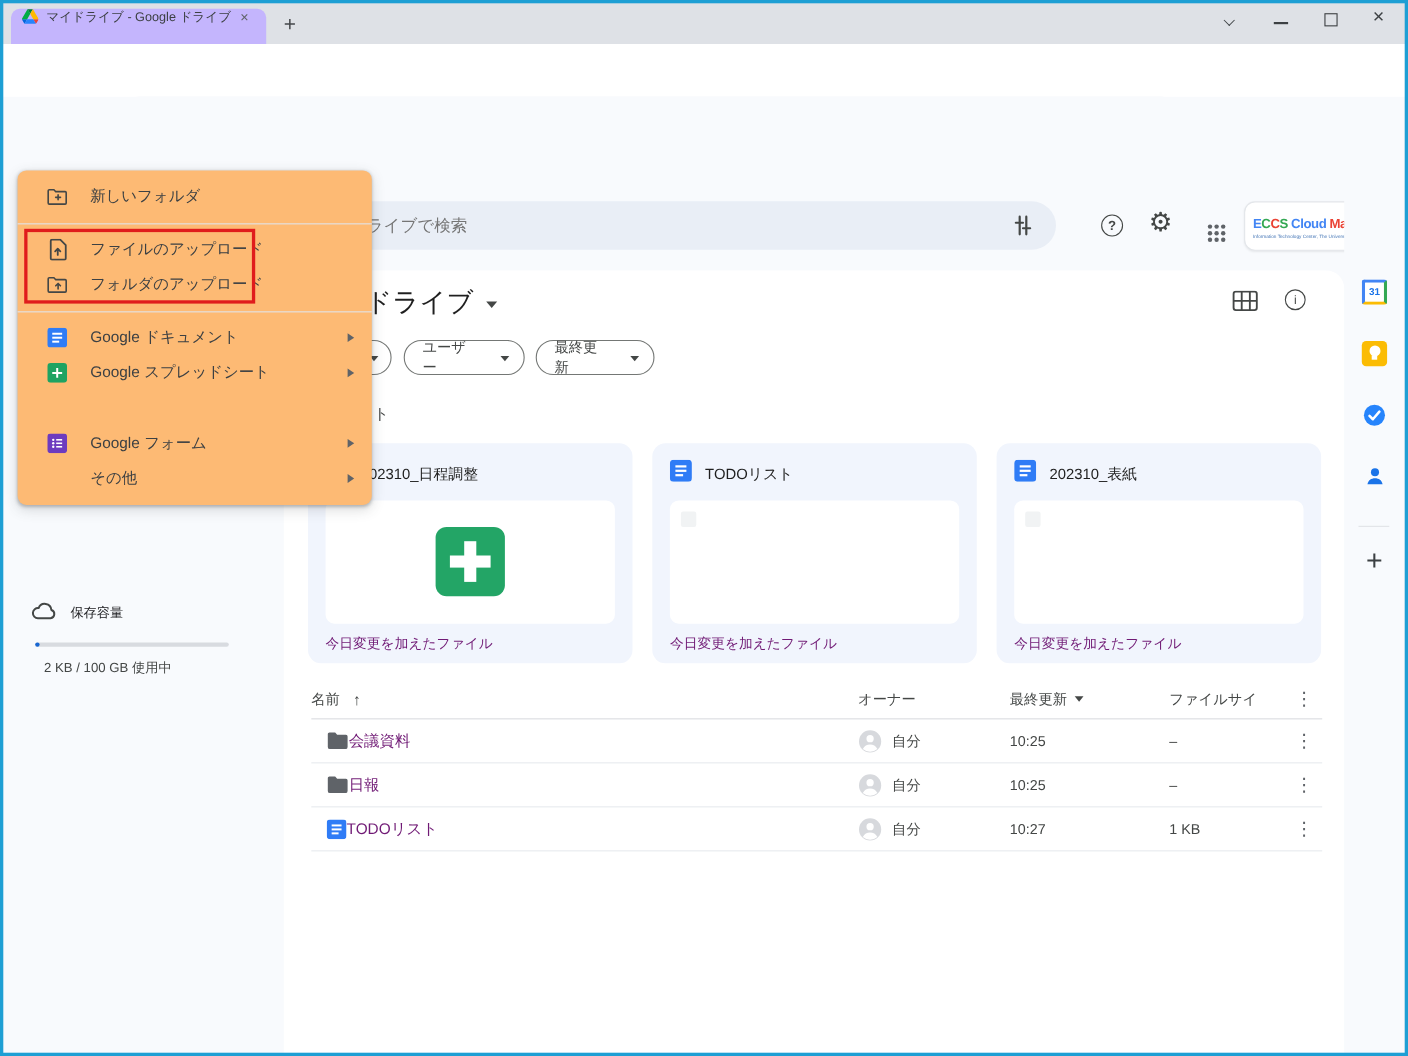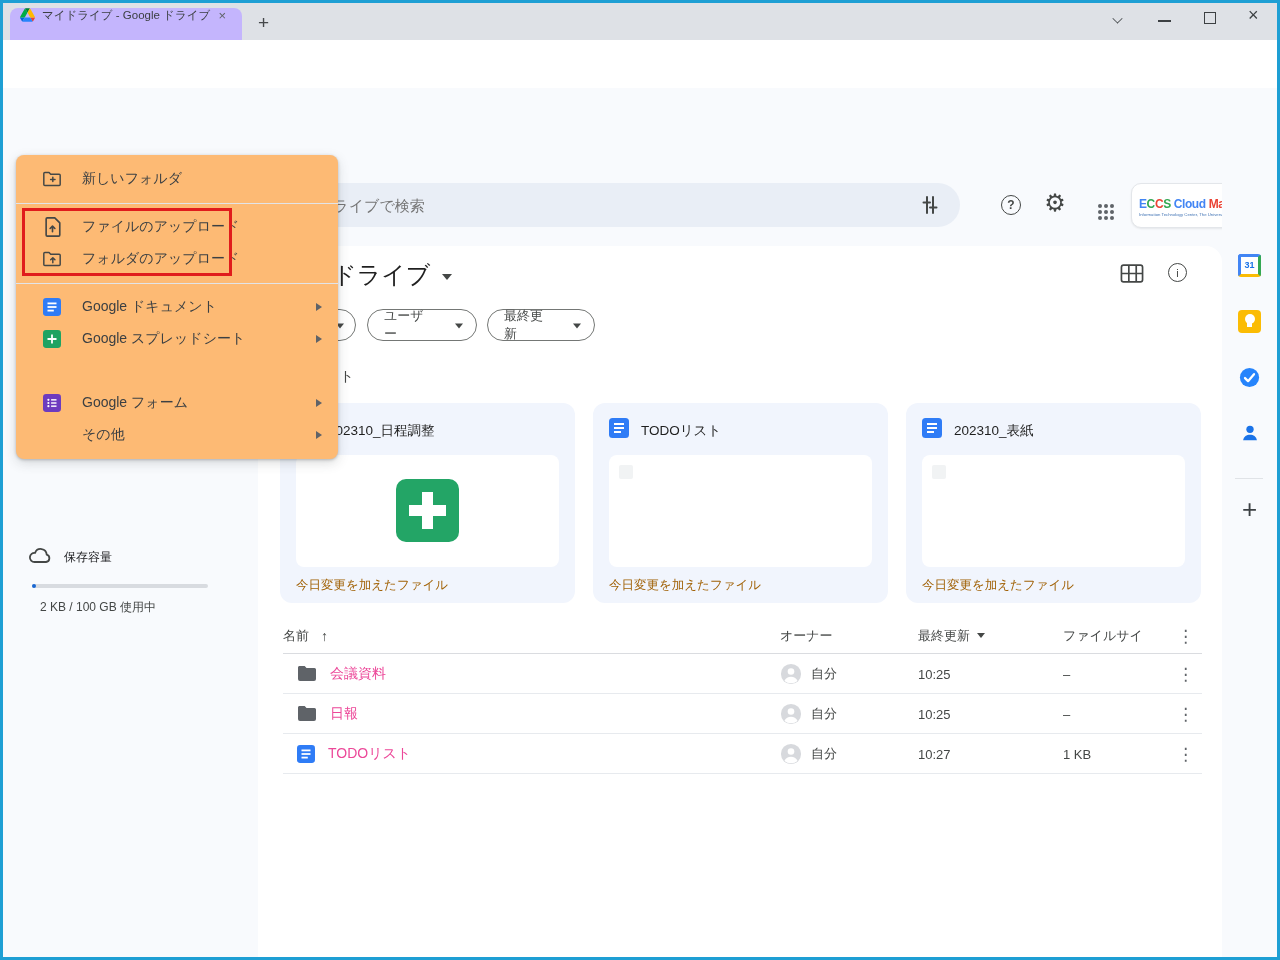--- a/index.html
+++ b/index.html
@@ -83,33 +83,33 @@
   .sec-head { position:absolute; left:25px; top:122px; font-size:14px; color:#444746; }
 
   .card { position:absolute; top:157px; width:295px; height:200px; background:#f1f5fd; border-radius:12px; }
   .card-ic { position:absolute; left:16px; top:15px; }
   .card-title { position:absolute; left:48px; top:19px; font-size:13.5px; font-weight:500; color:#1f1f1f; }
   .preview { position:absolute; left:16px; top:52px; width:263px; height:112px; background:#fff; border-radius:8px; }
   .ghost { position:absolute; left:10px; top:10px; width:14px; height:14px; background:#f1f3f4; border-radius:2px; }
   .sheets-logo { position:absolute; left:100px; top:24px; width:63px; height:63px; background:#23a566; border-radius:10px; }
   .sheets-logo::before { content:""; position:absolute; left:13px; top:26px; width:37px; height:11px; background:#fff; }
   .sheets-logo::after { content:""; position:absolute; left:26px; top:13px; width:11px; height:37px; background:#fff; }
-  .card-cap { position:absolute; left:16px; top:174px; font-size:12.5px; color:#a16207; }
+  .card-cap { position:absolute; left:16px; top:174px; font-size:12.5px; color:#701a75; }
 
   
   .thead { position:absolute; left:25px; top:372px; width:919px; height:36px; border-bottom:1px solid #dadce0;
            font-size:13px; font-weight:500; color:#444746; }
   .trow { position:absolute; left:25px; width:919px; height:40px; border-bottom:1px solid #e7eaee; font-size:13px; color:#444746; }
   .cell { position:absolute; top:50%; transform:translateY(-50%); white-space:nowrap;text-align:right; }
   .col-name { left:0; display:flex; align-items:center; }
   .col-owner { left:497px; display:flex; align-items:center; }
   .col-mod { left:635px; display:flex; align-items:center; }
   .col-size { left:780px; }
   .col-menu { right:8px; }
-  .rowname { font-size:14px; color:#ec4899; margin-left:13px; }
+  .rowname { font-size:14px; color:#701a75; }
   .ownername { margin-left:9px; }
   .sortarrow { font-size:14px; margin-left:12px; color:#444746; }
   .hd-caret { width:0; height:0; border-left:4px solid transparent; border-right:4px solid transparent;
               border-top:5px solid #444746; display:inline-block; margin-left:7px; }
 
   
   .rpanel { position:absolute; left:1222px; top:88px; width:55px; height:869px; background:#f8fafd; }
   .rp-ic { position:absolute; left:15px; width:24px; height:24px; display:flex; align-items:center; justify-content:flex-end; }
   .cal { width:23px; height:23px; background:#fff; border:3px solid #4285f4; border-right-color:#34a853;
          border-bottom-color:#fbbc04; border-radius:3px; font-size:9px; font-weight:bold; color:#1a73e8;

